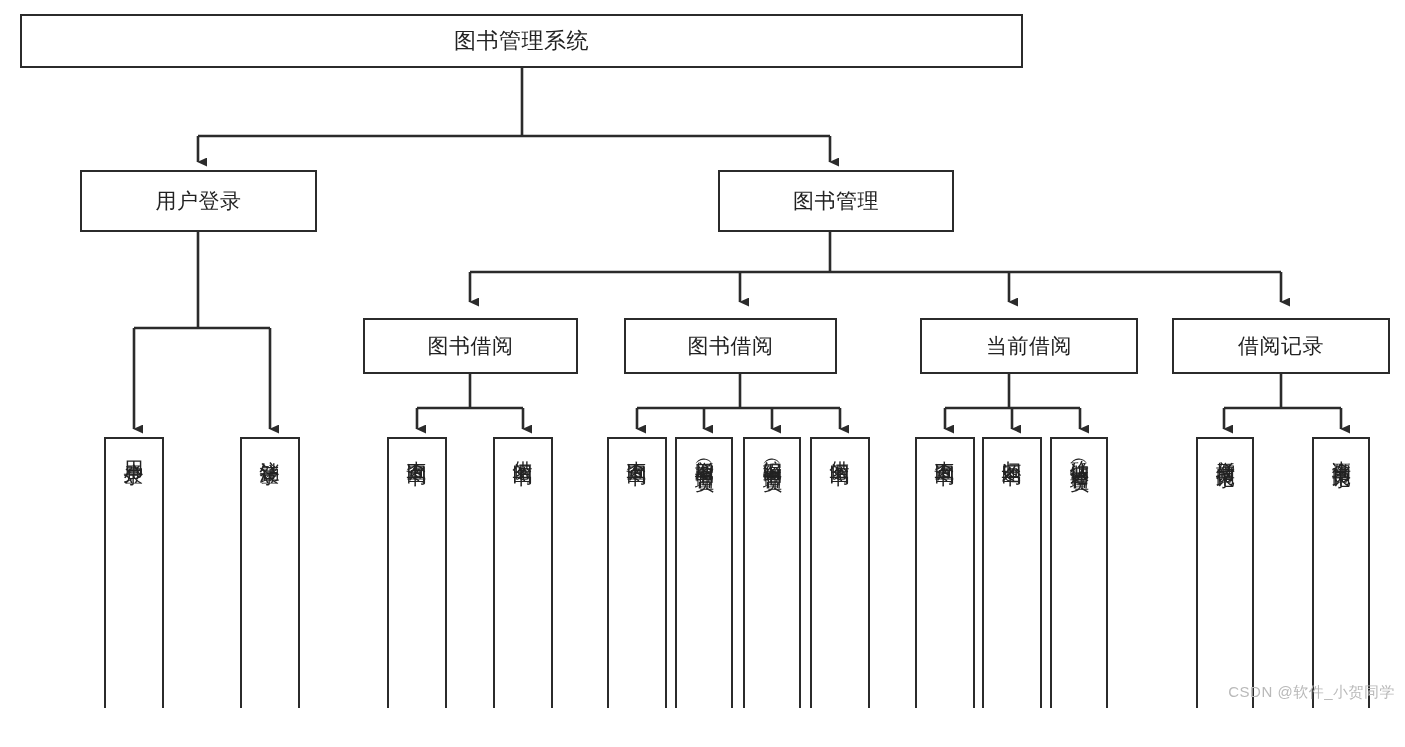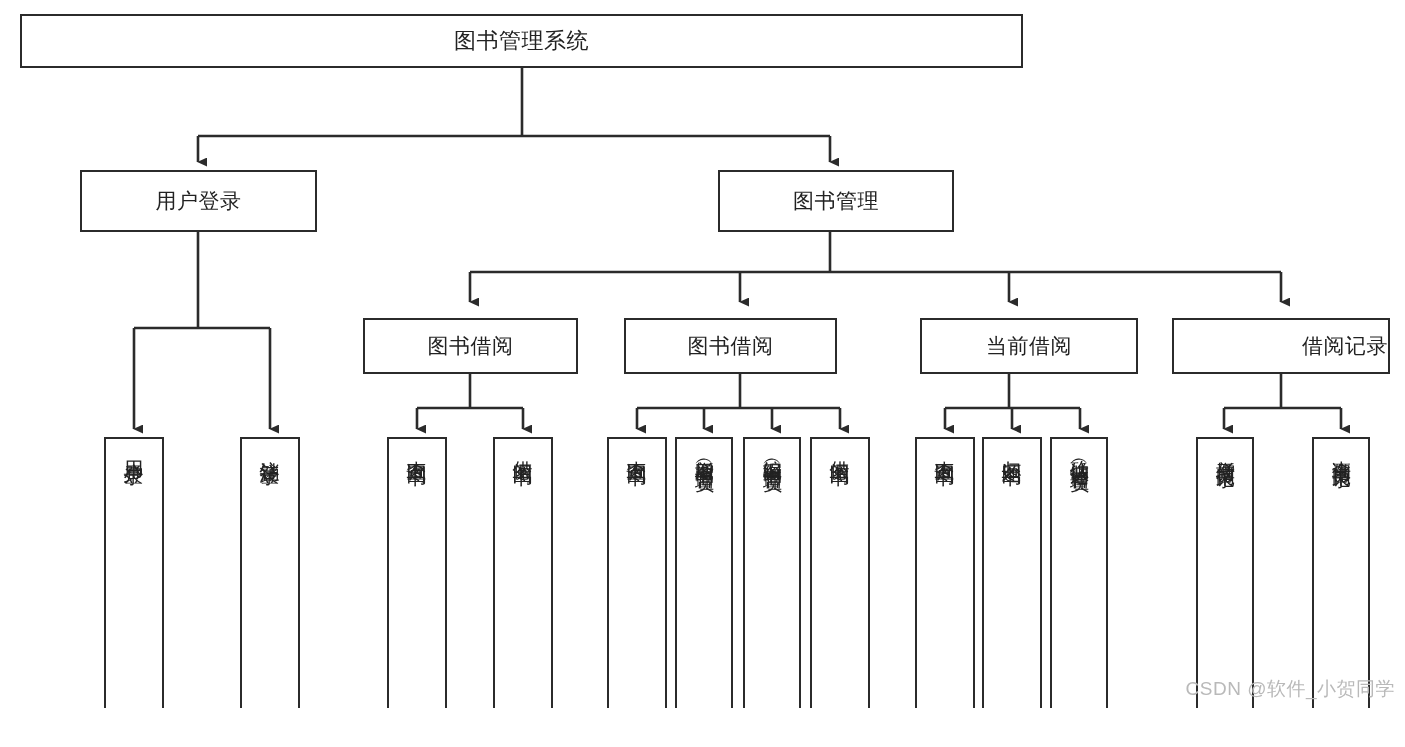--- a/index.html
+++ b/index.html
@@ -61,21 +61,21 @@
     letter-spacing: 2px;
     white-space: nowrap;
   }
   .node.v.tall .label {
     font-size: 19px;
   }
   .watermark {
     position: absolute;
     right: 10px;
     bottom: 6px;
-    font-size: 19px;
+    font-size: 15px;
     color: #b9b9b9;
     white-space: nowrap;
     letter-spacing: 0.5px;
   }
 </style>
 </head>
 <body>
 
 <div id="canvas">
 
@@ -142,21 +142,21 @@
 
   <div class="node h" style="left:363px; top:318px; width:215px; height:56px;">
     <span class="label">图书借阅</span>
   </div>
   <div class="node h" style="left:624px; top:318px; width:213px; height:56px;">
     <span class="label">图书借阅</span>
   </div>
   <div class="node h" style="left:920px; top:318px; width:218px; height:56px;">
     <span class="label">当前借阅</span>
   </div>
-  <div class="node h" style="left:1172px; top:318px; width:218px; height:56px;justify-content:flex-end;">
+  <div class="node h" style="left:1172px; top:318px; width:218px; height:56px;">
     <span class="label">借阅记录</span>
   </div>
 
   <div class="node v" style="left:104px; top:437px; width:60px; height:298px;">
     <span class="label">用户登录</span>
   </div>
   <div class="node v" style="left:240px; top:437px; width:60px; height:298px;">
     <span class="label">注销登录</span>
   </div>
 

